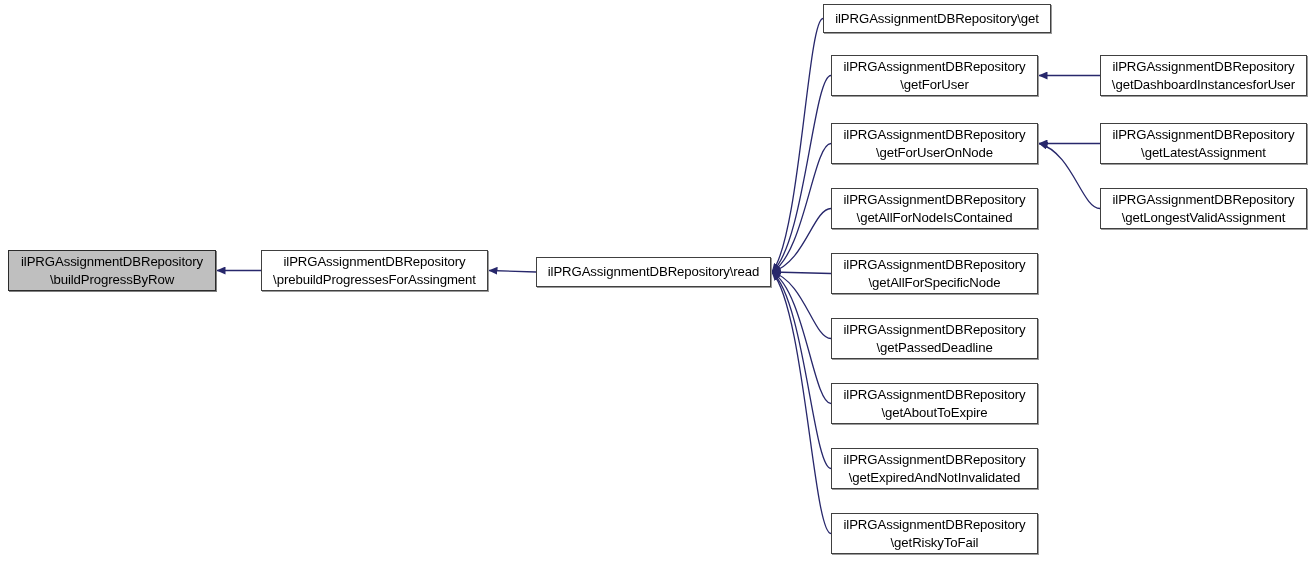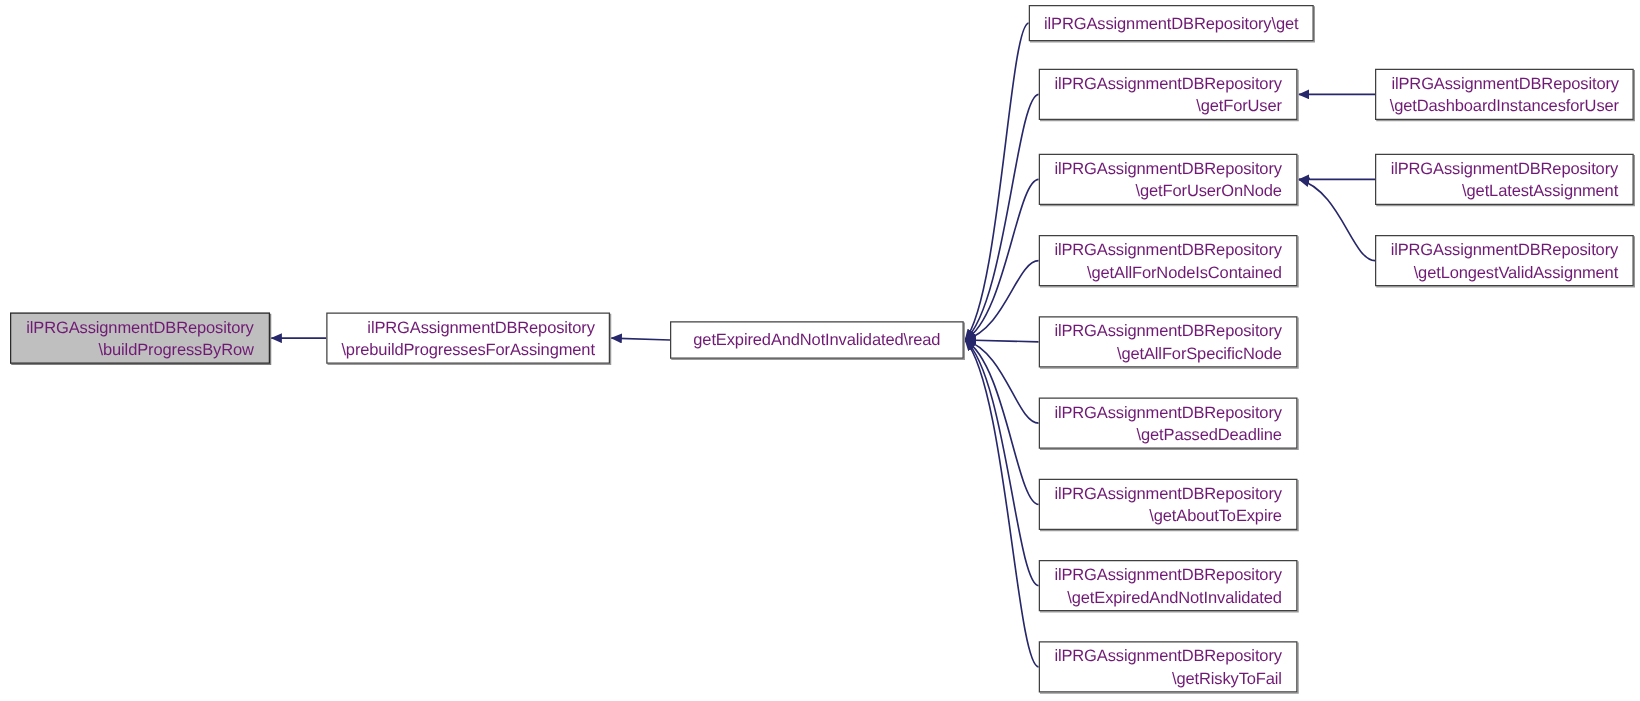--- a/index.html
+++ b/index.html
@@ -23,24 +23,24 @@
     top: 0;
     width: 1312px;
     height: 561px;
     pointer-events: none;
   }
   .node {
     position: absolute;
     box-sizing: border-box;
     border: 1px solid #333333;
     background: #ffffff;
-    color: #701a75;
+    color: #000000;
     font-size: 13.2px;
     line-height: 1.32;
-    text-align: right;
+    text-align: center;
     display: flex;
     align-items: center;
     justify-content: center;
     white-space: pre-line;
     letter-spacing: -0.1px;
     z-index: 2;
   }
   .node.current {
     background: #bfbfbf;
     border: 1px solid #2b2b2b;
@@ -74,21 +74,21 @@
       <path d="M831,533.5 C813.3,533.5 804.45,308.61 772,272" fill="none" stroke="#27276b" stroke-width="1.3" marker-end="url(#ah)"></path>
       <path d="M1100,75.5 L1039,75.5" fill="none" stroke="#27276b" stroke-width="1.3" marker-end="url(#ah)"></path>
       <path d="M1100,143.5 L1039,143.5" fill="none" stroke="#27276b" stroke-width="1.3" marker-end="url(#ah)"></path>
       <path d="M1100,208.5 C1081.7,208.5 1072.55,152.6 1039,143.5" fill="none" stroke="#27276b" stroke-width="1.3" marker-end="url(#ah)"></path>
     </svg>
   <div id="nodes-layer">
       <div class="node current" style="left: 8px; top: 250px; width: 208px; height: 41px;">ilPRGAssignmentDBRepository
 \buildProgressByRow</div>
       <div class="node thick" style="left: 261px; top: 250px; width: 227px; height: 41px;">ilPRGAssignmentDBRepository
 \prebuildProgressesForAssingment</div>
-      <div class="node thick" style="left: 536px; top: 257px; width: 235px; height: 30px;">getExpiredAndNotInvalidated\read</div>
+      <div class="node thick" style="left: 536px; top: 257px; width: 235px; height: 30px;">ilPRGAssignmentDBRepository\read</div>
       <div class="node thick" style="left: 823px; top: 4px; width: 228px; height: 29px;">ilPRGAssignmentDBRepository\get</div>
       <div class="node thick" style="left: 831px; top: 55px; width: 207px; height: 41px;">ilPRGAssignmentDBRepository
 \getForUser</div>
       <div class="node thick" style="left: 831px; top: 123px; width: 207px; height: 41px;">ilPRGAssignmentDBRepository
 \getForUserOnNode</div>
       <div class="node thick" style="left: 831px; top: 188px; width: 207px; height: 41px;">ilPRGAssignmentDBRepository
 \getAllForNodeIsContained</div>
       <div class="node thick" style="left: 831px; top: 253px; width: 207px; height: 41px;">ilPRGAssignmentDBRepository
 \getAllForSpecificNode</div>
       <div class="node thick" style="left: 831px; top: 318px; width: 207px; height: 41px;">ilPRGAssignmentDBRepository

